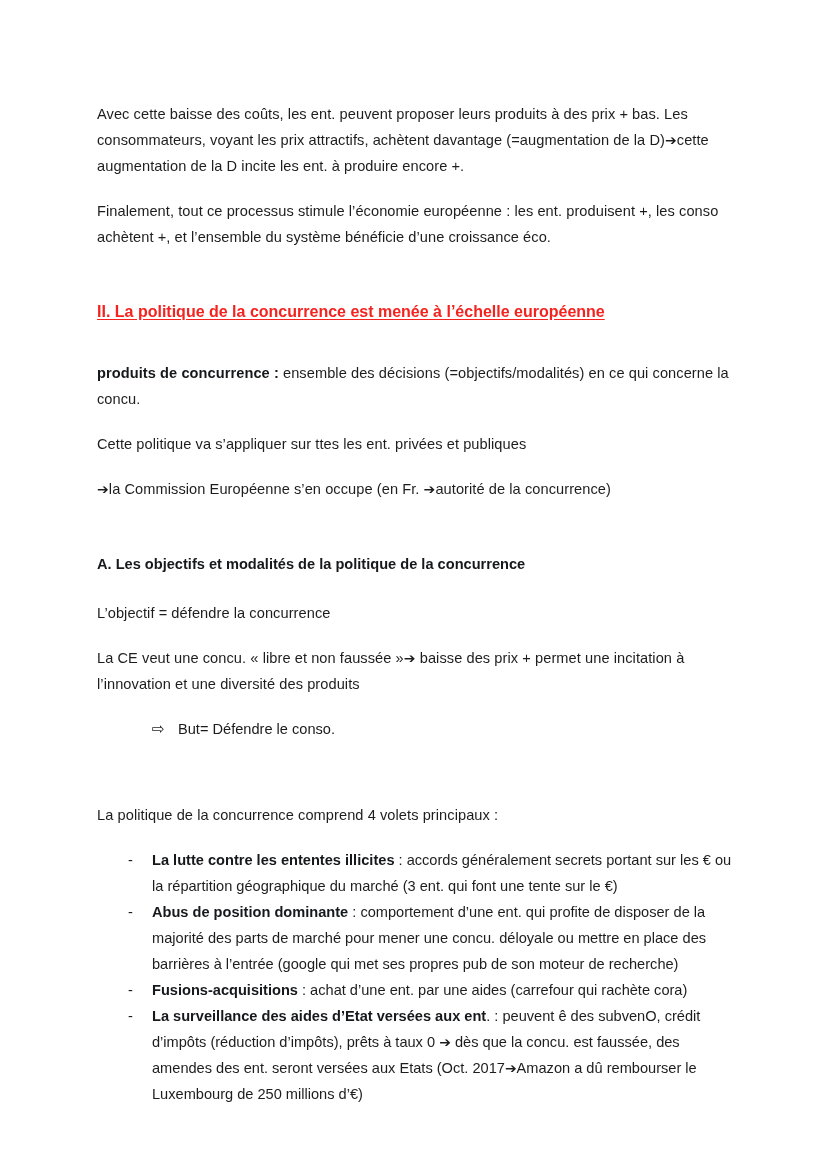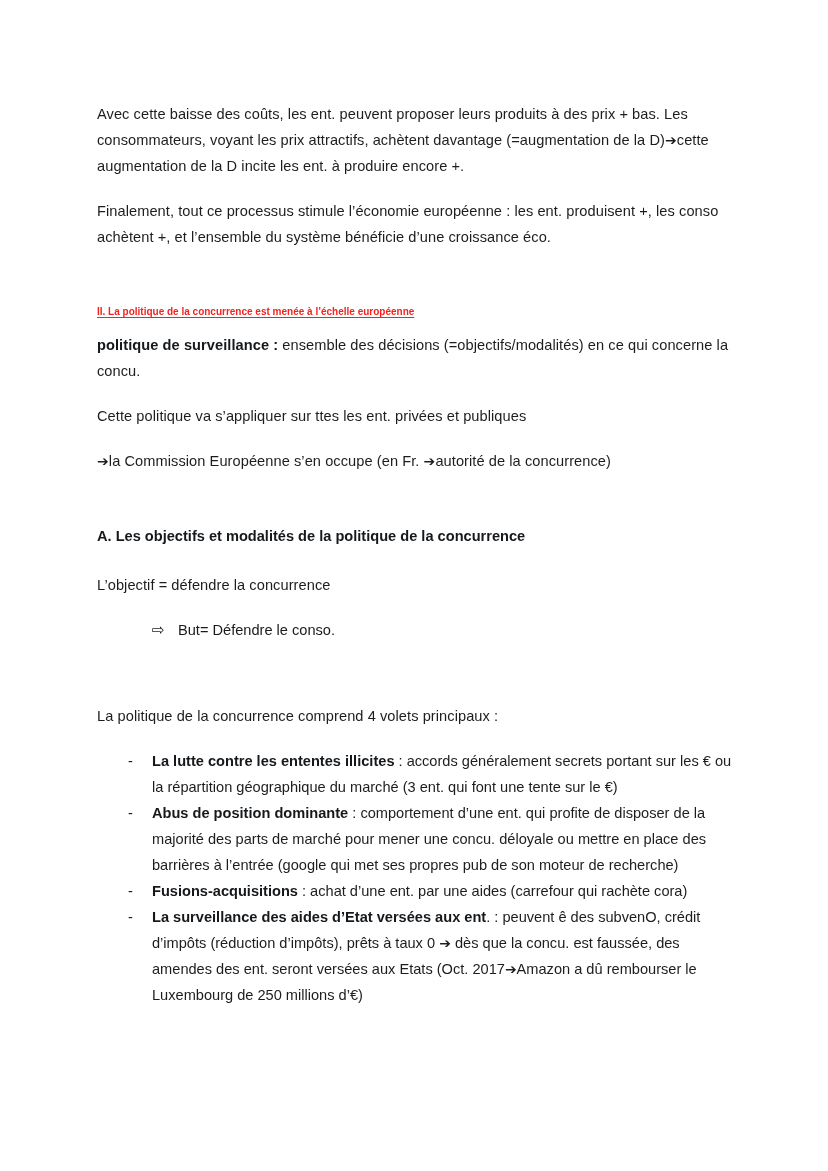--- a/index.html
+++ b/index.html
@@ -29,22 +29,22 @@
     margin: 4px 0 19px 0;
     font-size: 14.6px;
     line-height: 26px;
     color: #1d1d1d;
     letter-spacing: 0.005em;
   }
   .spacer-lg { height: 31px; }
   .spacer-xs { height: 6px; }
 
   h2.heading-red {
-    margin: 0 0 4px 0;
-    font-size: 10px;
+    margin: 0 0 32px 0;
+    font-size: 16px;
     line-height: 24px;
     font-weight: bold;
     color: #f4231f;
     text-decoration: underline;
     text-underline-offset: 2px;
     display: inline-block;
   }
   h3.heading-black {
     margin: 0 0 20px 0;
     font-size: 14.6px;
@@ -124,35 +124,36 @@
     <p class="para"><span>Avec cette baisse des coûts, les ent. peuvent proposer leurs produits à des prix + bas. Les consommateurs, voyant les prix attractifs, achètent davantage (=augmentation de la D)</span><span class="arrow">➔</span><span>cette augmentation de la D incite les ent. à produire encore +.</span></p>
 
     <p class="para">Finalement, tout ce processus stimule l’économie européenne : les ent. produisent +, les conso achètent +, et l’ensemble du système bénéficie d’une croissance éco.</p>
 
     <div class="spacer-lg"></div>
 
     <div>
       <h2 class="heading-red">II. La politique de la concurrence est menée à l’échelle européenne</h2>
     </div>
 
-    <p class="para"><span class="bold">politique de surveillance :</span><span> ensemble des décisions (=objectifs/modalités) en ce qui concerne la concu.</span></p>
+    <p class="para"><span class="bold">produits de concurrence :</span><span> ensemble des décisions (=objectifs/modalités) en ce qui concerne la concu.</span></p>
 
     <p class="para">Cette politique va s’appliquer sur ttes les ent. privées et publiques</p>
 
     <p class="para"><span class="arrow">➔</span><span>la Commission Européenne s’en occupe (en Fr. </span><span class="arrow">➔</span><span>autorité de la concurrence)</span></p>
 
     <div class="spacer-lg"></div>
 
     <div>
       <h3 class="heading-black">A. Les objectifs et modalités de la politique de la concurrence</h3>
     </div>
 
 
     <p class="para">L’objectif = défendre la concurrence</p>
 
+    <p class="para"><span>La CE veut une concu. « libre et non faussée »</span><span class="arrow">➔</span><span> baisse des prix + permet une incitation à l’innovation et une diversité des produits</span></p>
 
     <div class="arrow-item">
       <span class="marker arrow-open">⇨</span>
       <span class="txt">But= Défendre le conso.</span>
     </div>
 
     <div class="spacer-lg"></div>
     <div class="spacer-xs"></div>
 
 

